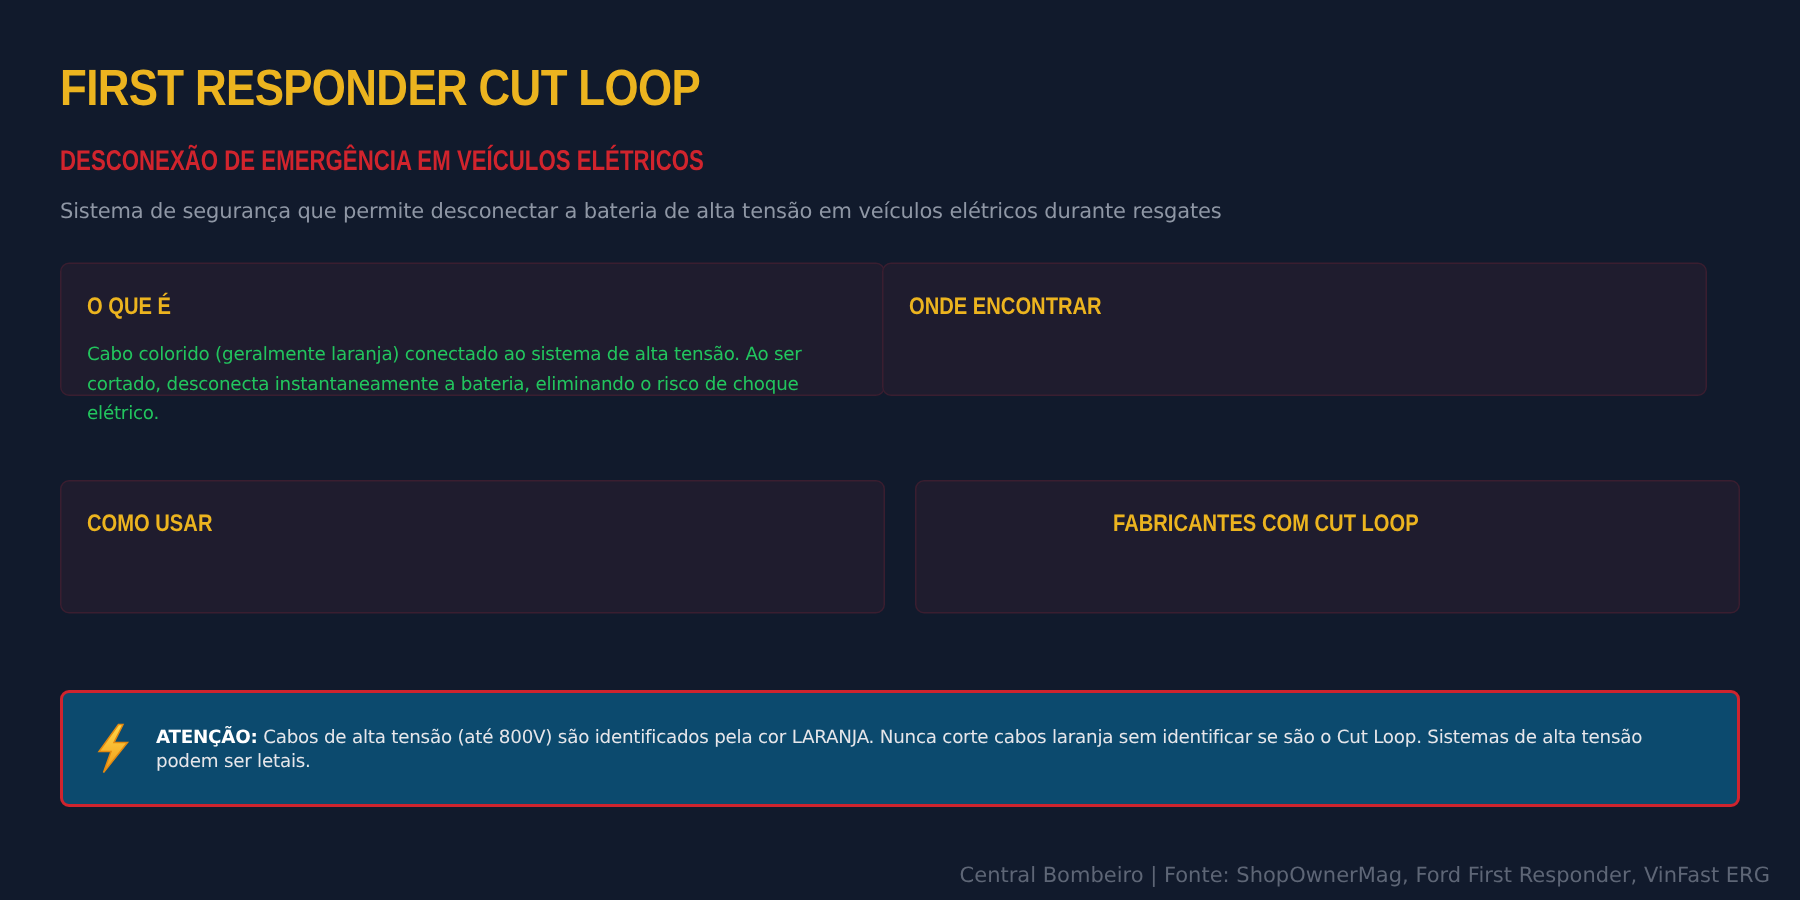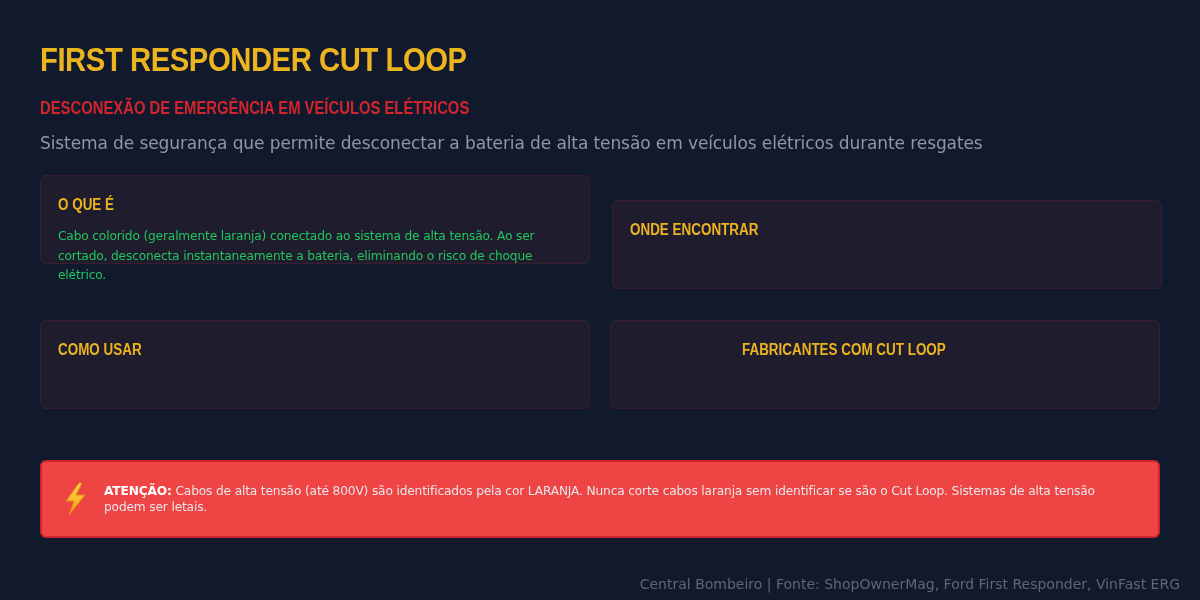--- a/index.html
+++ b/index.html
@@ -23,21 +23,21 @@
   .subtitle {
     position: absolute; left: 40px; top: 97px;
     font-family: "Liberation Sans", sans-serif;
     font-weight: 700; font-size: 19px;
     color: #d1242d;
     transform: scaleX(0.78); transform-origin: left top;
     white-space: nowrap;
   }
   .desc {
     position: absolute; left: 40px; top: 133px;
-    font-size: 17px; color: #8f97a5;
+    font-size: 14px; color: #8f97a5;
     white-space: nowrap;
     letter-spacing: -0.1px;
   }
   .card {
     position: absolute;
     width: 550px; height: 89px;
     background: #1f1c2e;
     border: 1px solid #3a1e30;
     border-radius: 6px;
     padding: 20px 17px;
@@ -50,27 +50,27 @@
     white-space: nowrap;
     margin-bottom: 11px;
     height: 20px;
   }
   .card p {
     font-size: 12.2px; line-height: 19.5px;
     color: #22c55e;
     letter-spacing: -0.15px;
   }
   .c1 { left: 40px; top: 175px; }
-  .c2 { left: 612px; top: 175px; margin-top: 25px; }
+  .c2 { left: 588px; top: 175px; }
   .c3 { left: 40px; top: 320px; }
   .c4 { left: 610px; top: 320px; text-align: center; }
   .alert {
     position: absolute; left: 40px; top: 460px;
     width: 1120px; height: 78px;
-    background: #ef4444;
+    background: #0c4a6e;
     border: 2px solid #cf242e;
     border-radius: 6px;
     display: flex; align-items: center;
     padding: 0 18px;
   }
   .alert .icon {
     width: 30px; height: 34px; flex: none;
     margin-right: 14px;
   }
   .alert p {

